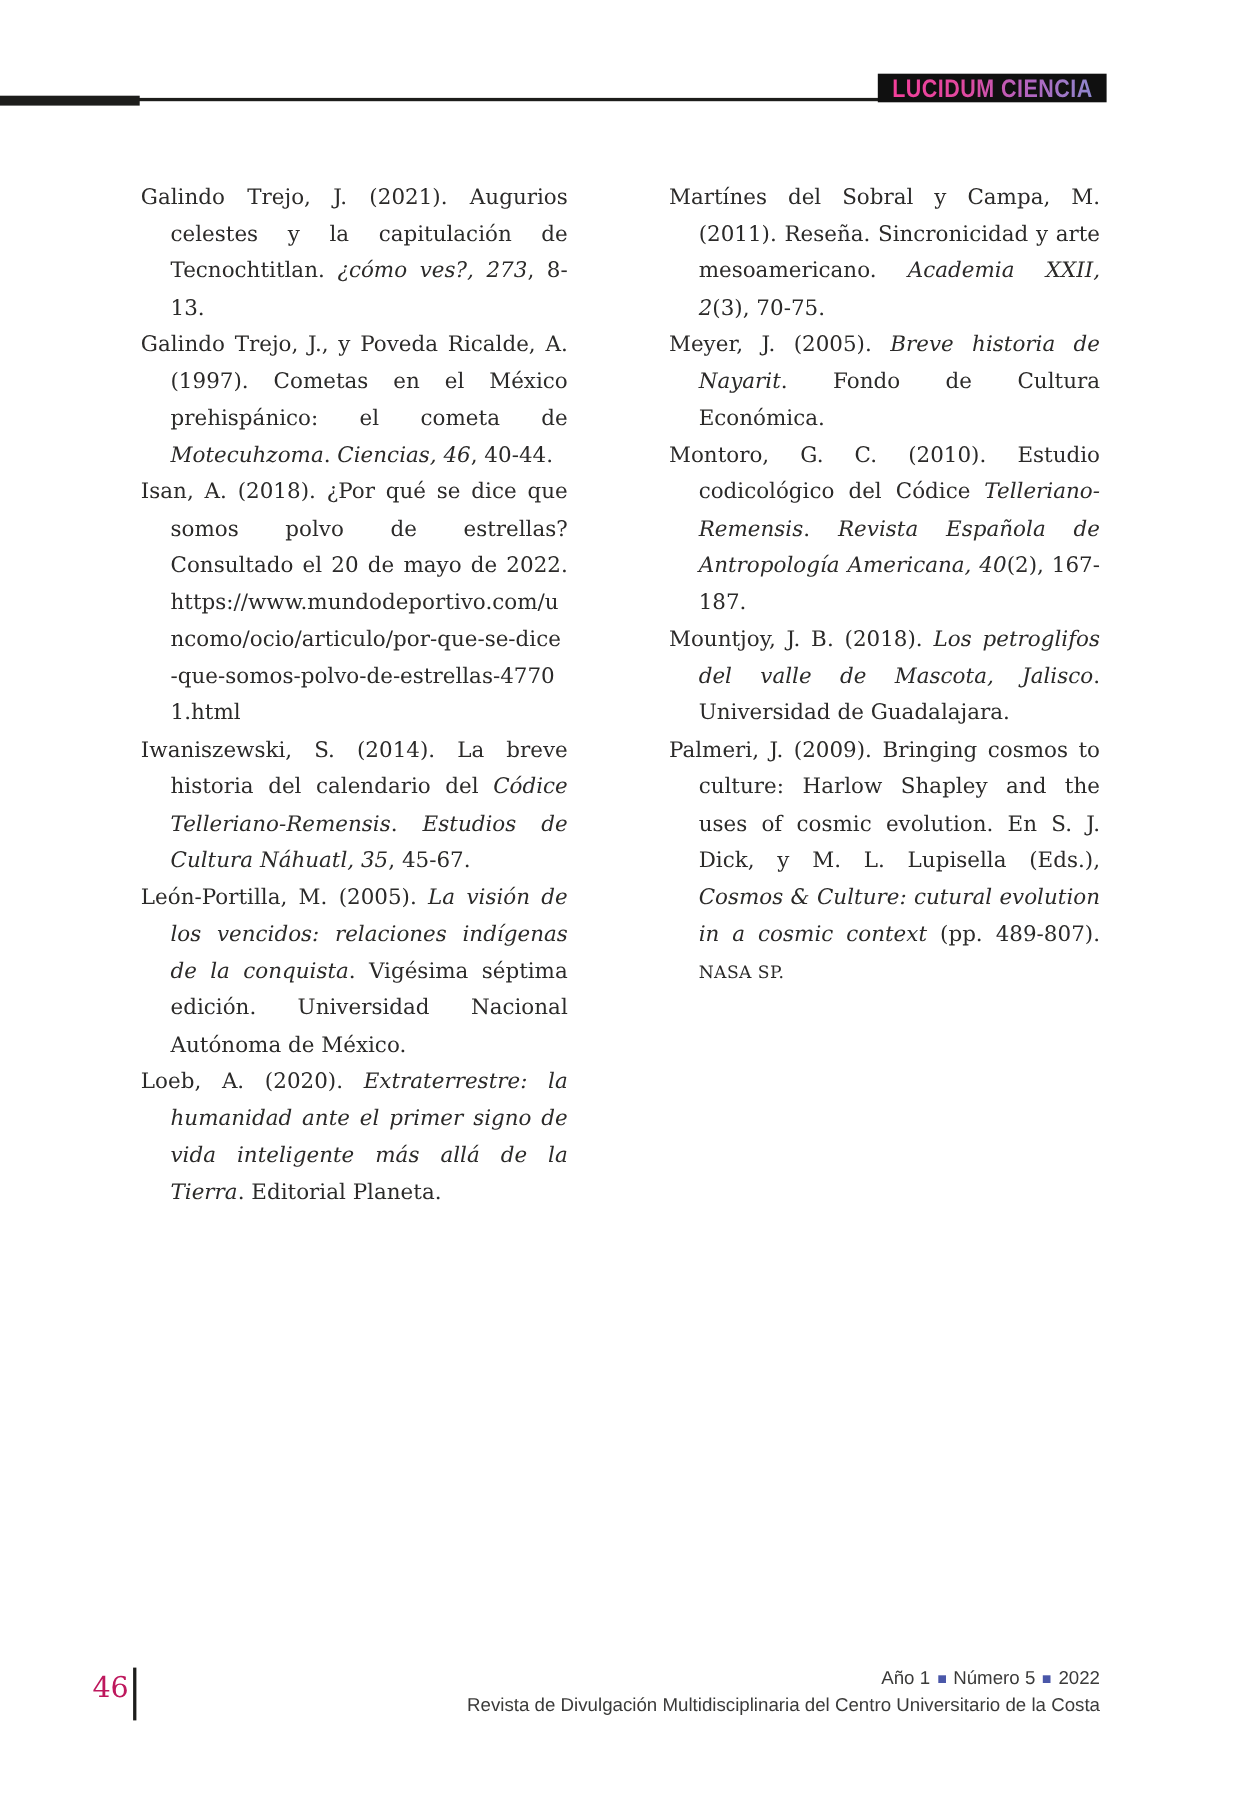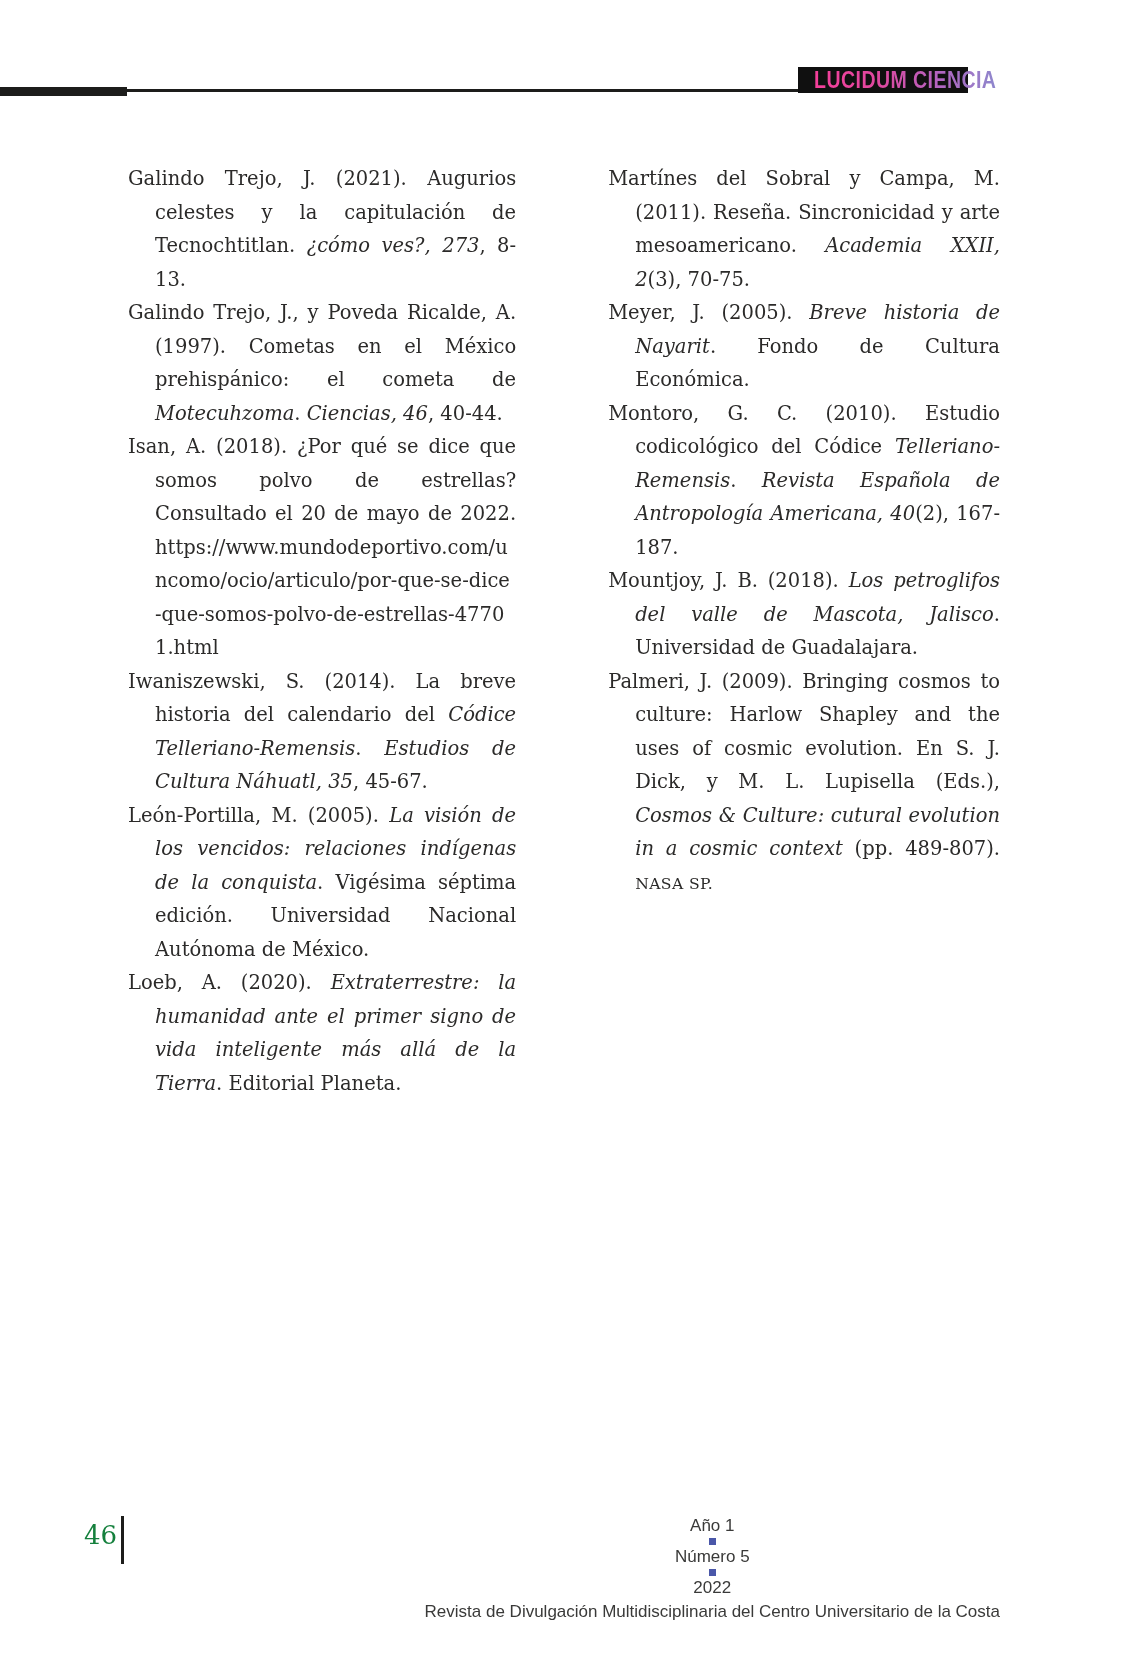--- a/index.html
+++ b/index.html
@@ -22,25 +22,25 @@
   }
   .rule-thick {
     position: absolute;
     left: 0; top: 87px;
     width: 127px; height: 9px;
     background: #1d1d1b;
   }
   .logo-box {
     position: absolute;
     left: 798px; top: 67px;
-    width: 170px; height: 26px;
+    width: 208px; height: 26px;
     background: #101010;
     display: flex;
     align-items: center;
-    justify-content: flex-start;
+    justify-content: center;
   }
   .logo-text {
     font-family: "Liberation Sans", sans-serif;
     font-weight: bold;
     font-size: 23px;
     letter-spacing: 0.5px;
     white-space: nowrap;
     transform: scaleX(0.85);
     color: #c45ab8;
   }
@@ -76,40 +76,40 @@
   .run-n { font-style: normal; }
   .run-i { font-style: italic; }
   .run-sc { font-size: 0.8em; letter-spacing: 0.4px; }
   .run-u { word-break: break-all; }
 
   
   .footer-page-number {
     position: absolute;
     left: 84px; top: 1520px;
     font-size: 26px;
-    color: #15803d;
+    color: #be185d;
     font-family: "DejaVu Serif", serif;
   }
   .footer-divider {
     position: absolute;
     left: 121px; top: 1516px;
     width: 3px; height: 48px;
     background: #1d1d1b;
   }
   .footer-right {
     position: absolute;
     right: 123px; top: 1514px;
     text-align: right;
     font-family: "Liberation Sans", sans-serif;
     font-size: 17px;
     line-height: 24px;
     color: #3a3a39;
     white-space: nowrap;
   }
-  .issue-line { display: flex; justify-content: flex-end; align-items: center; flex-direction: column; }
+  .issue-line { display: flex; justify-content: flex-end; align-items: center; }
   .sq-bullet {
     display: inline-block;
     width: 7px; height: 7px;
     background: #4a57a9;
     margin: 0 7px;
   }
 </style>
 </head>
 <body>
 

